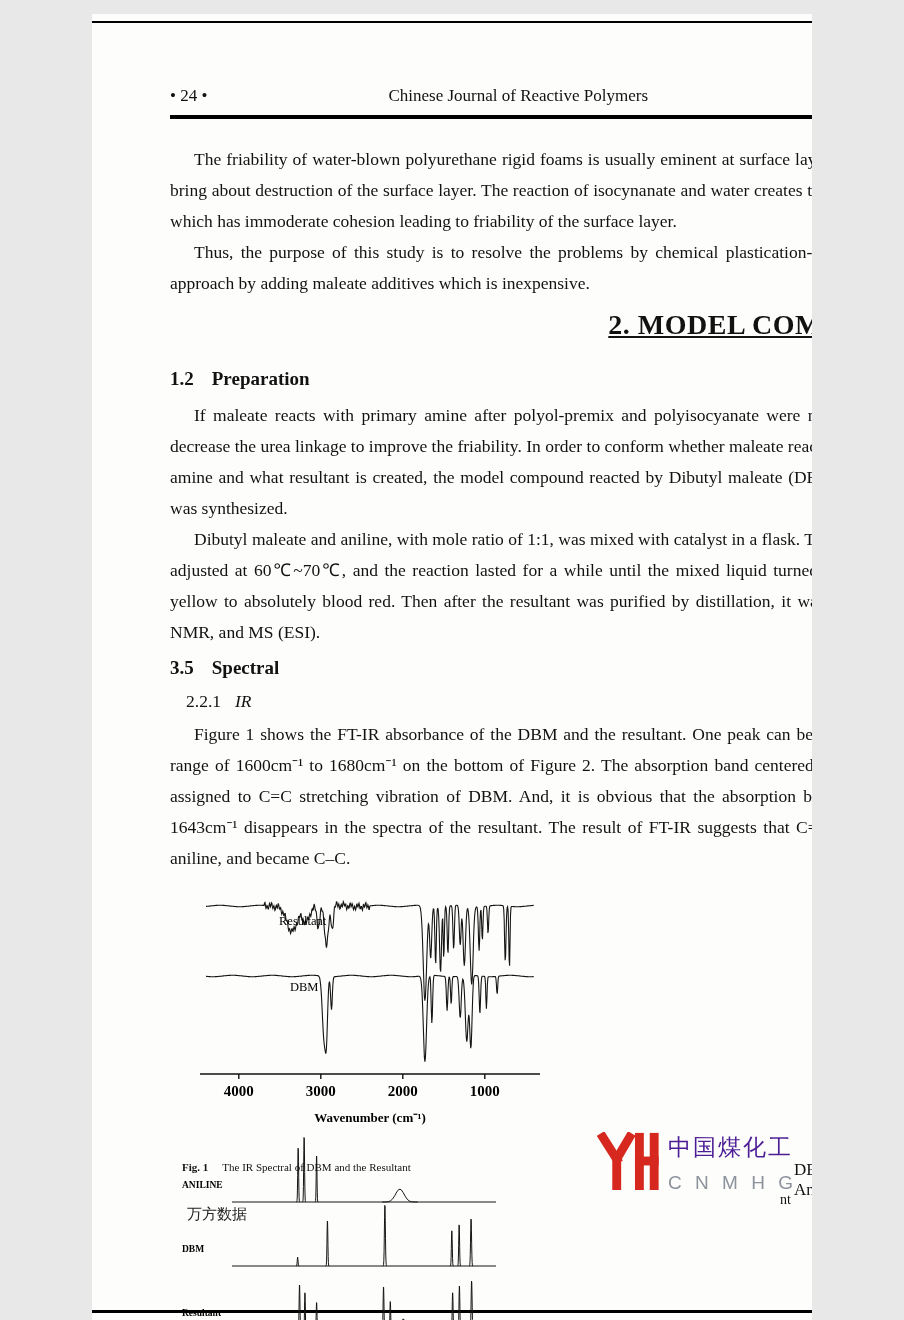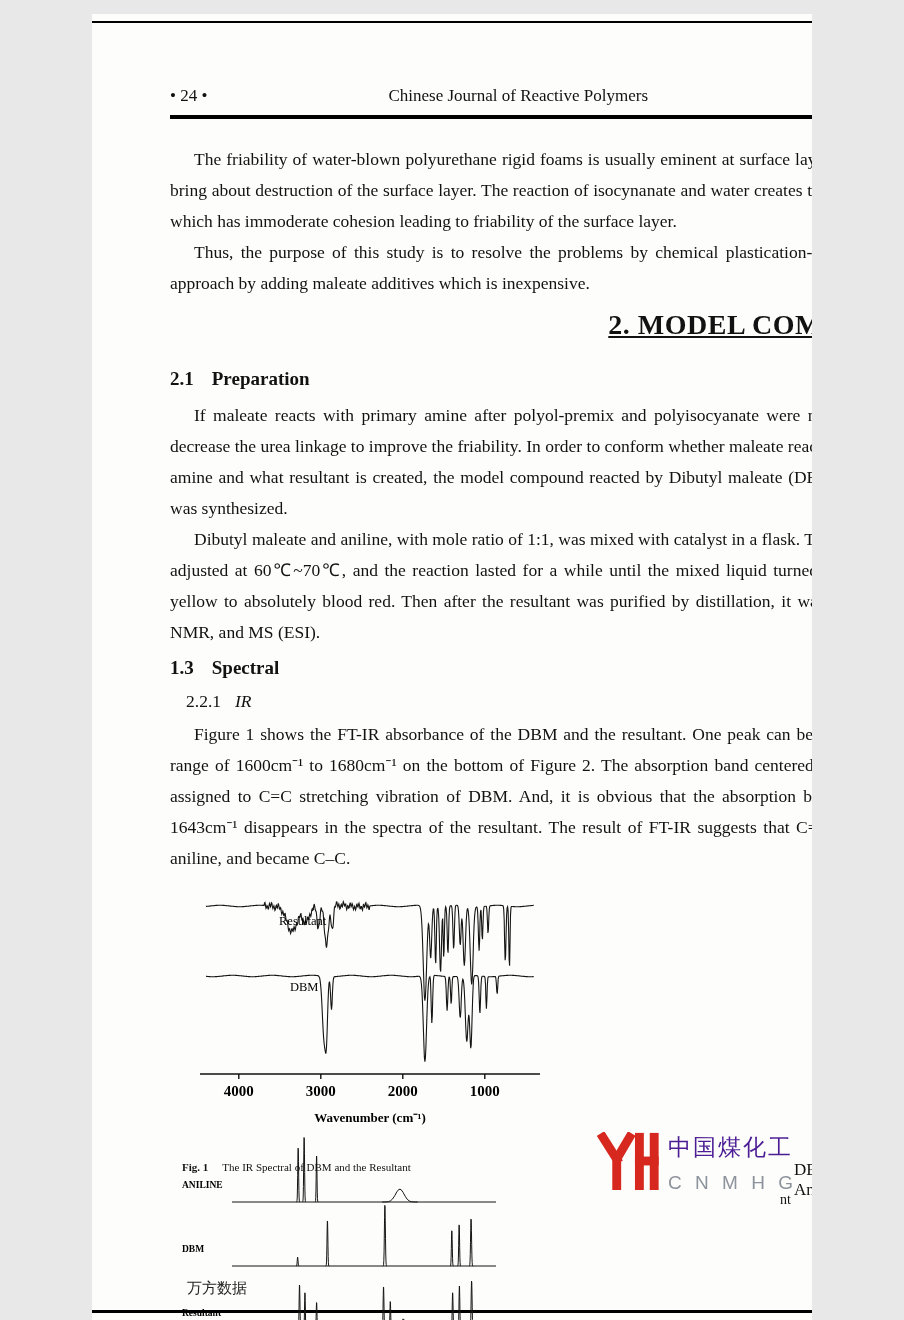--- a/index.html
+++ b/index.html
@@ -25,21 +25,21 @@
   .caption-row{margin-top:28px;margin-left:12px;font-size:11px;height:22px;}
   .cap-label{font-weight:bold;margin-right:14px;}
   .wm{position:absolute;left:505px;top:1118px;width:200px;display:flex;align-items:flex-start;}
   .wm-texts{margin-left:8px;}
   .wm-cn{font-size:23px;color:#4c1d95;letter-spacing:2px;white-space:nowrap;
          font-family:"DejaVu Sans","Liberation Sans",sans-serif;}
   .wm-latin{font-size:19px;color:#8d939c;letter-spacing:4px;margin-top:9px;white-space:nowrap;
             font-family:"Liberation Sans",sans-serif;}
   .frag1{position:absolute;left:702px;top:1146px;font-size:17px;}
   .frag2{position:absolute;left:688px;top:1178px;font-size:14px;}
-  .footer-wm{position:absolute;left:95px;top:1265px;font-size:15px;color:#222;
+  .footer-wm{position:absolute;left:95px;top:1191px;font-size:15px;color:#222;
              font-family:"DejaVu Sans","Liberation Sans",sans-serif;}
   svg text{font-family:"Liberation Serif",serif;}
 </style>
 </head>
 <body>
 
 <div class="page">
   <div class="scan-top"></div>
   <div class="scan-bottom"></div>
 
@@ -51,27 +51,27 @@
       <span>June 20, 2006</span>
     </div>
     <div class="header-rule"></div>
 
     <p class="body first">The friability of water-blown polyurethane rigid foams is usually eminent at surface layer and prone to bring about destruction of the surface layer. The reaction of isocynanate and water creates the urea linkage, which has immoderate cohesion leading to friability of the surface layer.</p>
     <p class="body">Thus, the purpose of this study is to resolve the problems by chemical plastication- a simple, easy approach by adding maleate additives which is inexpensive.</p>
 
     <h1 class="sec">2. MODEL COMPOUND</h1>
 
     <h2 class="sub">
-      <span class="num">2.1</span><span>Preparation</span>
+      <span class="num">1.2</span><span>Preparation</span>
     </h2>
     <p class="body">If maleate reacts with primary amine after polyol-premix and polyisocyanate were mixed, it would decrease the urea linkage to improve the friability. In order to conform whether maleate reacts with primary amine and what resultant is created, the model compound reacted by Dibutyl maleate (DBM) and aniline was synthesized.</p>
     <p class="body">Dibutyl maleate and aniline, with mole ratio of 1:1, was mixed with catalyst in a flask. Temperature was adjusted at 60℃~70℃, and the reaction lasted for a while until the mixed liquid turned its color from yellow to absolutely blood red. Then after the resultant was purified by distillation, it was tested by IR, NMR, and MS (ESI).</p>
 
     <h2 class="sub tight">
-      <span class="num">1.3</span><span>Spectral</span>
+      <span class="num">3.5</span><span>Spectral</span>
     </h2>
     <div class="subsub">
       <span class="num">2.2.1</span><span class="it">IR</span>
     </div>
     <p class="body">Figure 1 shows the FT-IR absorbance of the DBM and the resultant. One peak can be detected in the range of 1600cm⁻¹ to 1680cm⁻¹ on the bottom of Figure 2. The absorption band centered at 1643cm⁻¹ is assigned to C=C stretching vibration of DBM. And, it is obvious that the absorption band centered at 1643cm⁻¹ disappears in the spectra of the resultant. The result of FT-IR suggests that C=C reacted with aniline, and became C–C.</p>
 
     <div class="figures">
       <div class="fig-left">
         <svg id="ir-svg" width="395" height="252" viewBox="0 0 395 252">
             <polyline points="30.0,28.4 30.5,28.4 31.0,28.3 31.5,28.3 32.0,28.2 32.5,28.2 33.0,28.1 33.4,28.1 33.9,28.0 34.4,28.0 34.9,27.9 35.4,27.9 35.9,27.8 36.4,27.8 36.9,27.7 37.4,27.7 37.9,27.6 38.4,27.6 38.9,27.5 39.3,27.5 39.8,27.4 40.3,27.4 40.8,27.4 41.3,27.4 41.8,27.3 42.3,27.3 42.8,27.3 43.3,27.3 43.8,27.3 44.3,27.3 44.8,27.3 45.3,27.3 45.7,27.3 46.2,27.3 46.7,27.4 47.2,27.4 47.7,27.4 48.2,27.4 48.7,27.5 49.2,27.5 49.7,27.6 50.2,27.6 50.7,27.7 51.2,27.7 51.6,27.8 52.1,27.8 52.6,27.9 53.1,27.9 53.6,28.0 54.1,28.0 54.6,28.1 55.1,28.1 55.6,28.2 56.1,28.2 56.6,28.3 57.1,28.3 57.6,28.4 58.0,28.4 58.5,28.5 59.0,28.5 59.5,28.5 60.0,28.6 60.5,28.6 61.0,28.6 61.5,28.7 62.0,28.7 62.5,28.7 63.0,28.7 63.5,28.7 63.9,28.7 64.4,28.7 64.9,28.7 65.4,28.7 65.9,28.7 66.4,28.6 66.9,28.6 67.4,28.6 67.9,28.6 68.4,28.5 68.9,28.5 69.4,28.4 69.9,28.4 70.3,28.4 70.8,28.3 71.3,28.3 71.8,28.2 72.3,28.2 72.8,28.1 73.3,28.0 73.8,28.0 74.3,27.9 74.8,27.9 75.3,27.8 75.8,27.8 76.2,27.7 76.7,27.7 77.2,27.6 77.7,27.6 78.2,27.5 78.7,27.5 79.2,27.5 79.7,27.4 80.2,27.4 80.7,27.4 81.2,27.4 81.7,27.3 82.2,27.3 82.6,27.3 83.1,27.3 83.6,27.3 84.1,27.3 84.6,27.3 85.1,27.3 85.6,27.3 86.1,27.4 86.6,27.4 87.1,27.4 87.6,27.3 88.1,27.5 88.5,25.1 89.0,24.5 89.5,27.6 90.0,30.4 90.5,29.6 91.0,27.5 91.5,28.2 92.0,30.8 92.5,31.0 93.0,27.7 93.5,25.5 94.0,26.9 94.5,28.7 94.9,27.4 95.4,24.7 95.9,25.3 96.4,28.7 96.9,30.5 97.4,28.9 97.9,27.7 98.4,29.8 98.9,32.4 99.4,31.5 99.9,28.2 100.4,27.3 100.8,29.4 101.3,30.1 101.8,27.6 102.3,25.5 102.8,27.3 103.3,30.6 103.8,31.3 104.3,29.6 104.8,30.1 105.3,33.7 105.8,36.3 106.3,35.1 106.8,33.2 107.2,34.5 107.7,37.5 108.2,37.9 108.7,35.7 109.2,35.5 109.7,39.1 110.2,42.7 110.7,43.0 111.2,42.6 111.7,45.4 112.2,50.2 112.7,52.5 113.1,51.3 113.6,50.7 114.1,53.3 114.6,55.6 115.1,54.2 115.6,51.0 116.1,50.7 116.6,53.0 117.1,53.4 117.6,50.7 118.1,48.7 118.6,50.2 119.1,52.3 119.5,50.9 120.0,47.3 120.5,45.9 121.0,47.1 121.5,46.6 122.0,42.5 122.5,38.6 123.0,38.5 123.5,39.9 124.0,38.8 124.5,35.9 125.0,35.7 125.4,39.1 125.9,41.9 126.4,41.4 126.9,40.4 127.4,42.7 127.9,46.2 128.4,46.6 128.9,43.9 129.4,42.5 129.9,44.2 130.4,45.3 130.9,42.7 131.4,39.3 131.8,39.2 132.3,41.3 132.8,41.0 133.3,37.8 133.8,35.8 134.3,37.2 134.8,38.4 135.3,36.0 135.8,32.0 136.3,30.8 136.8,32.2 137.3,31.7 137.7,28.2 138.2,26.0 138.7,28.0 139.2,31.5 139.7,32.9 140.2,33.6 140.7,38.0 141.2,45.4 141.7,50.5 142.2,50.2 142.7,47.7 143.2,46.4 143.7,44.7 144.1,39.5 144.6,32.7 145.1,29.5 145.6,31.1 146.1,33.2 146.6,33.3 147.1,34.6 147.6,40.6 148.1,49.1 148.6,55.1 149.1,58.1 149.6,61.9 150.0,67.2 150.5,69.6 151.0,66.1 151.5,59.6 152.0,55.1 152.5,51.9 153.0,46.7 153.5,39.8 154.0,36.5 154.5,39.5 155.0,45.1 155.5,48.4 156.0,49.4 156.4,50.2 156.9,49.7 157.4,44.7 157.9,36.1 158.4,29.6 158.9,28.4 159.4,28.9 159.9,27.0 160.4,23.9 160.9,24.0 161.4,27.1 161.9,28.9 162.3,27.3 162.8,26.0 163.3,28.2 163.8,31.0 164.3,30.4 164.8,27.3 165.3,26.3 165.8,28.2 166.3,28.9 166.8,26.2 167.3,23.6 167.8,24.8 168.3,27.8 168.7,28.1 169.2,26.1 169.7,26.0 170.2,29.2 170.7,31.6 171.2,30.0 171.7,27.5 172.2,28.0 172.7,30.2 173.2,29.7 173.7,26.3 174.2,24.6 174.6,26.6 175.1,28.7 175.6,27.6 176.1,25.5 176.6,26.8 177.1,30.4 177.6,31.7 178.1,29.6 178.6,28.2 179.1,30.0 179.6,31.9 180.1,30.1 180.6,26.6 181.0,26.0 181.5,28.2 182.0,29.0 182.5,26.7 183.0,25.2 183.5,27.4 184.0,30.7 184.5,30.7 185.0,28.5 185.5,28.5 186.0,31.2 186.5,32.3 186.9,29.6 187.4,26.6 187.9,27.1 188.4,29.1 188.9,28.3 189.4,25.3 189.9,24.6 190.4,27.5 190.9,29.8 191.4,28.7 191.9,26.9 192.4,28.4 192.9,31.4 193.3,31.4 193.8,28.3 194.3,27.8 194.8,27.8 195.3,27.7 195.8,27.7 196.3,27.6 196.8,27.6 197.3,27.5 197.8,27.5 198.3,27.5 198.8,27.4 199.2,27.4 199.7,27.4 200.2,27.3 200.7,27.3 201.2,27.3 201.7,27.3 202.2,27.3 202.7,27.3 203.2,27.3 203.7,27.3 204.2,27.3 204.7,27.3 205.2,27.4 205.6,27.4 206.1,27.4 206.6,27.4 207.1,27.5 207.6,27.5 208.1,27.6 208.6,27.6 209.1,27.6 209.6,27.7 210.1,27.7 210.6,27.8 211.1,27.8 211.5,27.9 212.0,28.0 212.5,28.0 213.0,28.1 213.5,28.1 214.0,28.2 214.5,28.2 215.0,28.3 215.5,28.3 216.0,28.4 216.5,28.4 217.0,28.5 217.5,28.5 217.9,28.5 218.4,28.6 218.9,28.6 219.4,28.6 219.9,28.6 220.4,28.7 220.9,28.7 221.4,28.7 221.9,28.7 222.4,28.7 222.9,28.7 223.4,28.7 223.8,28.7 224.3,28.7 224.8,28.6 225.3,28.6 225.8,28.6 226.3,28.6 226.8,28.5 227.3,28.5 227.8,28.5 228.3,28.4 228.8,28.4 229.3,28.3 229.8,28.3 230.2,28.2 230.7,28.2 231.2,28.1 231.7,28.1 232.2,28.0 232.7,28.0 233.2,27.9 233.7,27.8 234.2,27.8 234.7,27.7 235.2,27.7 235.7,27.6 236.1,27.6 236.6,27.6 237.1,27.5 237.6,27.5 238.1,27.4 238.6,27.4 239.1,27.4 239.6,27.4 240.1,27.3 240.6,27.3 241.1,27.3 241.6,27.3 242.1,27.3 242.5,27.4 243.0,27.6 243.5,28.1 244.0,29.1 244.5,31.1 245.0,34.7 245.5,40.8 246.0,49.9 246.5,62.4 247.0,77.6 247.5,93.8 248.0,108.5 248.4,118.9 248.9,122.7 249.4,119.0 249.9,108.7 250.4,94.1 250.9,78.0 251.4,63.2 251.9,52.0 252.4,46.0 252.9,47.1 253.4,55.5 253.9,68.1 254.4,78.5 254.8,80.0 255.3,71.1 255.8,56.8 256.3,43.6 256.8,35.0 257.3,31.0 257.8,31.2 258.3,38.5 258.8,57.6 259.3,80.5 259.8,85.1 260.3,65.9 260.7,43.6 261.2,32.4 261.7,30.0 262.2,31.8 262.7,38.7 263.2,53.0 263.7,73.3 264.2,90.7 264.7,93.6 265.2,80.0 265.7,59.3 266.2,43.3 266.7,40.5 267.1,57.1 267.6,78.6 268.1,72.7 268.6,47.5 269.1,32.3 269.6,28.9 270.1,29.9 270.6,36.3 271.1,52.1 271.6,71.0 272.1,74.7 272.6,58.7 273.0,40.2 273.5,30.8 274.0,28.2 274.5,27.8 275.0,27.7 275.5,28.0 276.0,30.3 276.5,38.8 277.0,55.7 277.5,70.3 278.0,66.8 278.5,49.4 279.0,34.8 279.4,28.9 279.9,27.5 280.4,27.3 280.9,27.3 281.4,27.5 281.9,28.5 282.4,32.0 282.9,40.1 283.4,53.0 283.9,64.6 284.4,66.8 284.9,58.2 285.3,46.5 285.8,40.5 286.3,43.7 286.8,54.6 287.3,69.5 287.8,82.4 288.3,87.6 288.8,82.5 289.3,69.6 289.8,54.5 290.3,42.1 290.8,34.5 291.3,31.0 291.7,30.7 292.2,32.9 292.7,38.0 293.2,46.7 293.7,59.3 294.2,74.7 294.7,90.3 295.2,102.0 295.7,106.4 296.2,102.1 296.7,90.4 297.2,75.0 297.6,59.6 298.1,47.1 298.6,38.4 299.1,33.3 299.6,30.6 300.1,29.4 300.6,29.0 301.1,29.6 301.6,33.4 302.1,44.9 302.6,63.0 303.1,72.7 303.6,62.9 304.0,44.8 304.5,33.5 305.0,32.0 305.5,41.2 306.0,57.5 306.5,61.2 307.0,46.4 307.5,33.2 308.0,29.0 308.5,28.4 309.0,28.3 309.5,28.2 309.9,28.2 310.4,28.6 310.9,32.0 311.4,42.8 311.9,54.9 312.4,51.8 312.9,38.2 313.4,30.0 313.9,28.0 314.4,27.7 314.9,27.6 315.4,27.6 315.9,27.6 316.3,27.5 316.8,27.5 317.3,27.4 317.8,27.4 318.3,27.4 318.8,27.4 319.3,27.3 319.8,27.3 320.3,27.3 320.8,27.3 321.3,27.3 321.8,27.3 322.2,27.3 322.7,27.3 323.2,27.3 323.7,27.3 324.2,27.4 324.7,27.4 325.2,27.4 325.7,27.5 326.2,27.5 326.7,27.6 327.2,28.1 327.7,31.1 328.2,42.0 328.6,63.6 329.1,82.2 329.6,77.9 330.1,55.8 330.6,37.4 331.1,29.9 331.6,28.8 332.1,32.9 332.6,50.9 333.1,81.0 333.6,87.8 334.1,61.0 334.5,37.1 335.0,29.5 335.5,28.5 336.0,28.5 336.5,28.5 337.0,28.5 337.5,28.6 338.0,28.6 338.5,28.6 339.0,28.7 339.5,28.7 340.0,28.7 340.5,28.7 340.9,28.7 341.4,28.7 341.9,28.7 342.4,28.7 342.9,28.7 343.4,28.7 343.9,28.6 344.4,28.6 344.9,28.6 345.4,28.6 345.9,28.5 346.4,28.5 346.8,28.4 347.3,28.4 347.8,28.4 348.3,28.3 348.8,28.3 349.3,28.2 349.8,28.2 350.3,28.1 350.8,28.0 351.3,28.0 351.8,27.9 352.3,27.9 352.8,27.8 353.2,27.8 353.7,27.7 354.2,27.7 354.7,27.6 355.2,27.6 355.7,27.5 356.2,27.5 356.7,27.5 357.2,27.4 357.7,27.4" fill="none" stroke="#151515" stroke-width="1.1"></polyline>

